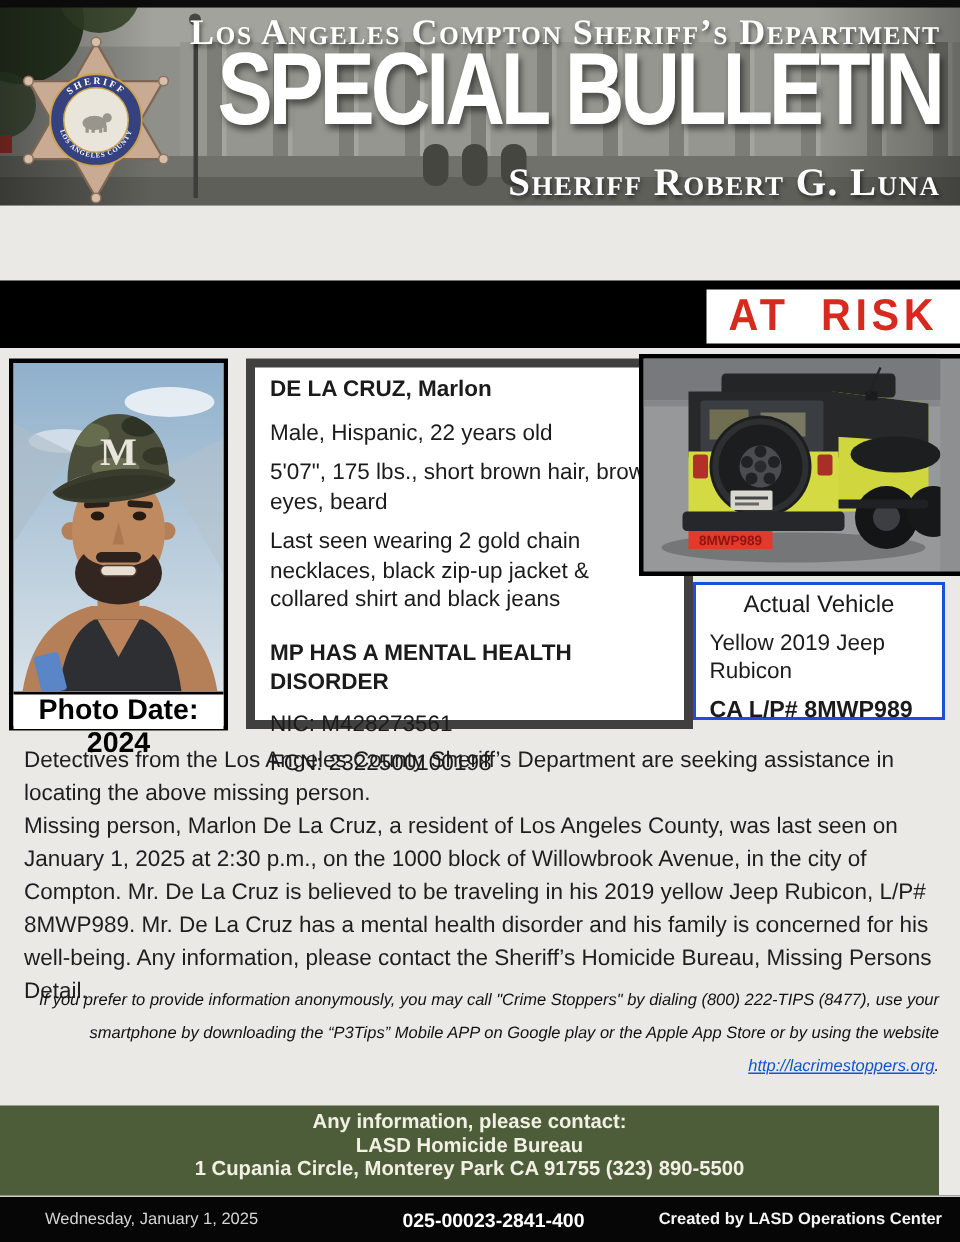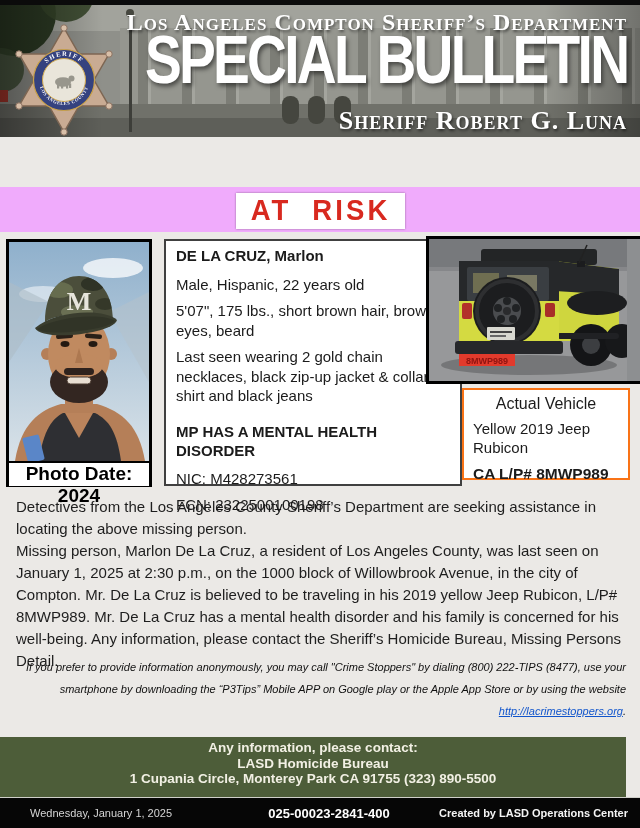--- a/index.html
+++ b/index.html
@@ -18,41 +18,41 @@
             text-shadow:2px 3px 4px rgba(0,0,0,.5);}
   .hdr-sheriff{margin-top:3px;font-family:"Liberation Serif",serif;font-variant:small-caps;
             font-size:26px;letter-spacing:1px;color:#fff;font-weight:bold;
             text-shadow:1px 2px 3px rgba(0,0,0,.55);white-space:nowrap;padding-left:44px;}
   .badge{position:absolute;left:8px;top:16px;z-index:3;}
   
   .banner-yellow{position:absolute;left:0;top:137px;width:640px;height:50px;background:#e3b41e;
             display:flex;align-items:center;justify-content:center;}
   .banner-yellow span{display:inline-block;font-size:45px;font-weight:bold;color:#141310;
             letter-spacing:-1px;transform:scale(1.0,1.14);text-align:center;}
-  .band-olive{position:absolute;left:0;top:187px;width:640px;height:45px;background:#f0abfc;
-            text-align:center;}
+  .band-olive{position:absolute;left:0;top:187px;width:640px;height:45px;background:#000000;
+            text-align:right;}
   .risk-box{display:inline-block;margin-top:6px;background:#fff;padding:2px 16px 3px;
             box-shadow:0 0 2px rgba(0,0,0,.4);}
   .risk-box span{font-size:27px;font-weight:bold;color:#d8291f;letter-spacing:3px;word-spacing:10px;
             display:inline-block;transform:scale(1.02,1.1);}
   
   .photo-card{position:absolute;left:6px;top:239px;width:140px;height:242px;border:3px solid #000;
             background:#fff;z-index:1;}
   .photo-area{width:140px;height:219px;overflow:hidden;}
   .photo-caption{width:140px;height:23px;background:#fff;border-top:2px solid #000;
             font-size:19px;font-weight:bold;color:#000;text-align:center;line-height:22px;}
   .info-panel{position:absolute;left:164px;top:239px;width:298px;height:247px;background:#fff;
-            border:2px solid #404040;box-sizing:border-box;padding:5px 8px 4px 10px;z-index:1;color:#1b1b1b;}
+            border:6px solid #404040;box-sizing:border-box;padding:5px 8px 4px 10px;z-index:1;color:#1b1b1b;}
   .info-panel p{margin:0 0 7px;font-size:15px;line-height:19.5px;}
   .info-name{font-size:17px;font-weight:bold;margin-bottom:9px !important;}
   .info-alert{font-weight:bold;font-size:15.2px;margin:16px 0 8px !important;}
   .vehicle-photo{position:absolute;left:426px;top:236px;width:226px;height:148px;border:3px solid #000;
             box-sizing:border-box;background:#8d8f91;z-index:4;overflow:hidden;}
   .vehicle-info{position:absolute;left:462px;top:388px;width:168px;height:92px;background:#fff;
-            border:2px solid #f97316;box-sizing:border-box;padding:4px 9px;z-index:2;color:#1b1b1b;}
+            border:2px solid #1d4ed8;box-sizing:border-box;padding:4px 9px;z-index:2;color:#1b1b1b;}
   .vehicle-caption{font-size:16px;text-align:center;margin:1px 0 6px;}
   .vehicle-desc{font-size:15px;line-height:19px;margin:0 0 8px;}
   .vehicle-plate{font-size:15.5px;font-weight:bold;margin:0;}
   
   .para{position:absolute;left:16px;width:610px;font-size:15px;line-height:22px;color:#1e1e1e;}
   .para1{top:496px;}
   .para2{top:540px;}
   .para-anon{position:absolute;left:16px;top:656px;width:610px;font-size:11px;line-height:22px;
             font-weight:normal;font-style:italic;text-align:right;color:#111;}
   .tip-link{color:#1155cc;text-decoration:underline;}

